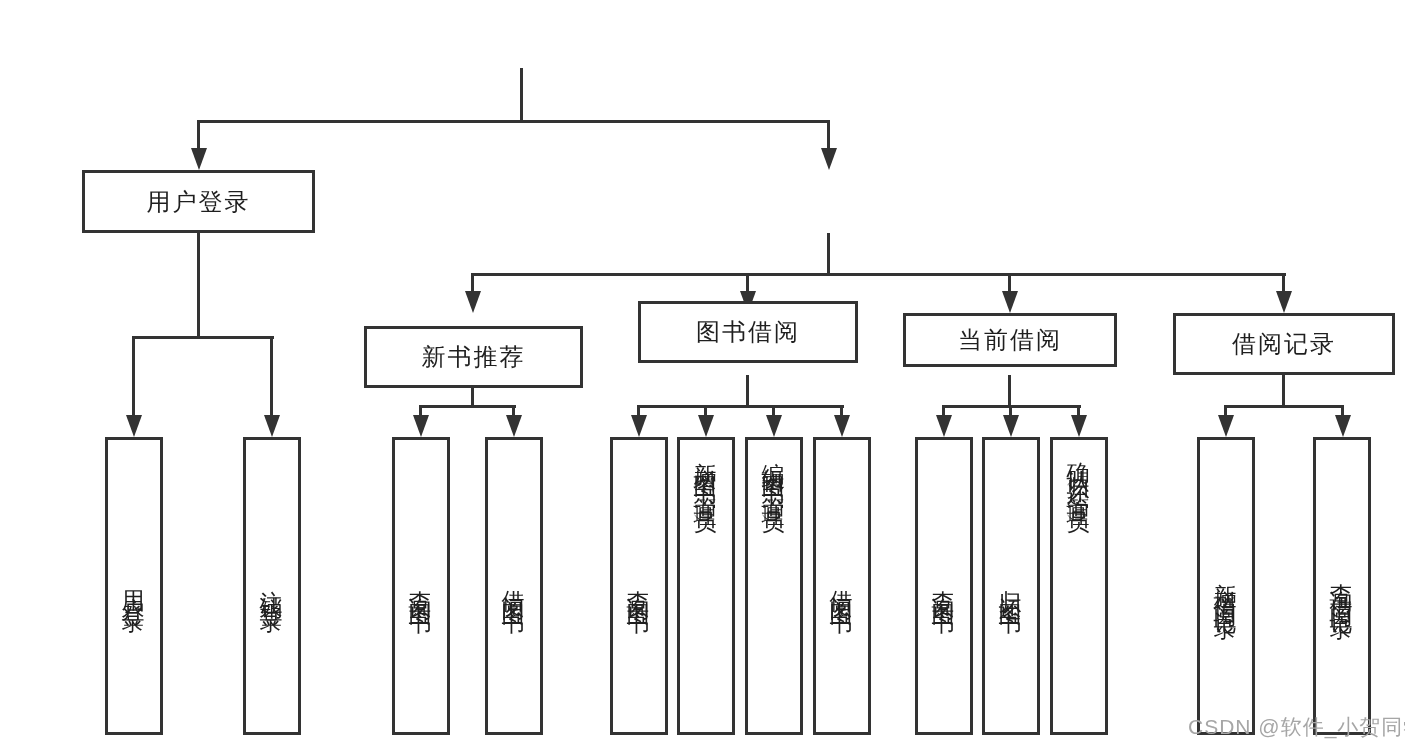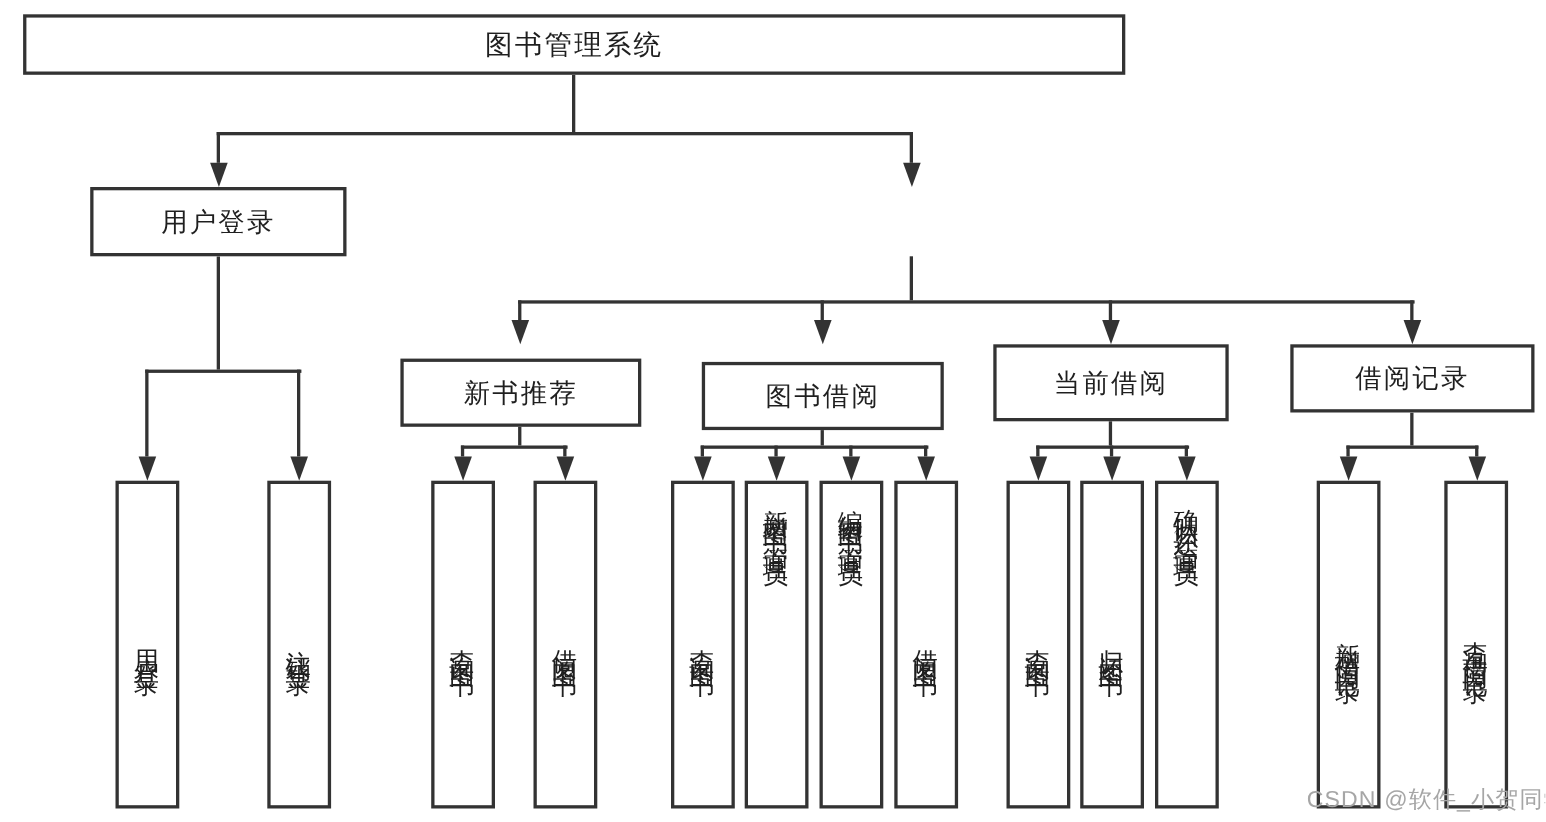--- a/index.html
+++ b/index.html
@@ -66,23 +66,20 @@
     color:#a6a6a6;
     z-index:3;
     white-space:nowrap;
   }
 </style>
 </head>
 <body>
 
 <div class="canvas">
 
-  <div class="box" style="left:21px;top:13px;width:1002px;height:55px;">
-    <span class="hlabel root-label">图书管理系统</span>
-  </div>
 
   <div class="vline" style="left:520px;top:68px;height:52px;"></div>
   <div class="hline" style="left:197px;top:120px;width:633px;"></div>
   <div class="arrow" style="left:197px;top:120px;height:28px;"></div>
   <div class="arrow" style="left:827px;top:120px;height:28px;"></div>
 
   <div class="box" style="left:82px;top:170px;width:233px;height:63px;">
     <span class="hlabel">用户登录</span>
   </div>
 
@@ -94,24 +91,24 @@
   <div class="vline" style="left:827px;top:233px;height:40px;"></div>
   <div class="hline" style="left:471px;top:273px;width:815px;"></div>
   <div class="arrow" style="left:471px;top:273px;height:18px;"></div>
   <div class="arrow" style="left:746px;top:273px;height:18px;"></div>
   <div class="arrow" style="left:1008px;top:273px;height:18px;"></div>
   <div class="arrow" style="left:1282px;top:273px;height:18px;"></div>
 
   <div class="box" style="left:364px;top:313px;width:219px;height:62px;margin-top:13px;">
     <span class="hlabel">新书推荐</span>
   </div>
-  <div class="box" style="left:638px;top:329px;width:220px;height:62px;">
+  <div class="box" style="left:638px;top:301px;width:220px;height:62px;">
     <span class="hlabel">图书借阅</span>
   </div>
-  <div class="box" style="left:903px;top:313px;width:214px;height:70px;">
+  <div class="box" style="left:903px;top:313px;width:214px;height:54px;">
     <span class="hlabel">当前借阅</span>
   </div>
   <div class="box" style="left:1173px;top:313px;width:222px;height:62px;justify-content:center;">
     <span class="hlabel">借阅记录</span>
   </div>
 
   <div class="vline" style="left:471px;top:375px;height:30px;"></div>
   <div class="vline" style="left:746px;top:375px;height:30px;"></div>
   <div class="vline" style="left:1008px;top:375px;height:30px;"></div>
   <div class="vline" style="left:1282px;top:375px;height:30px;"></div>

